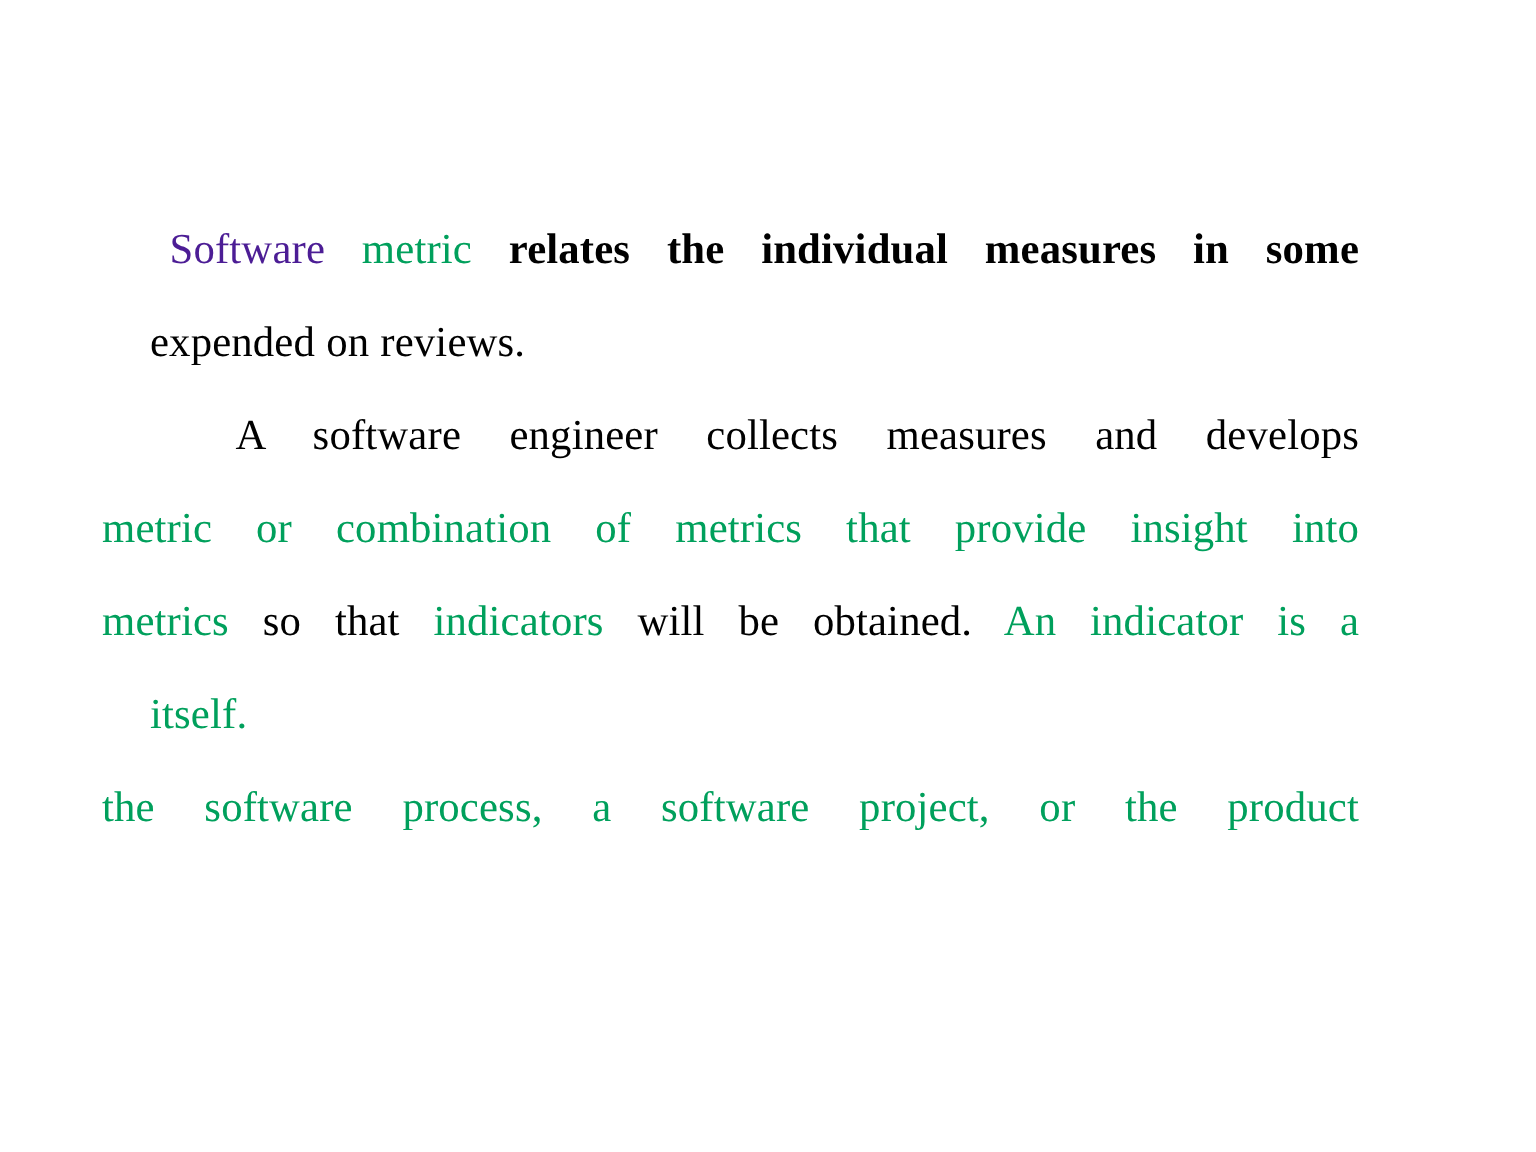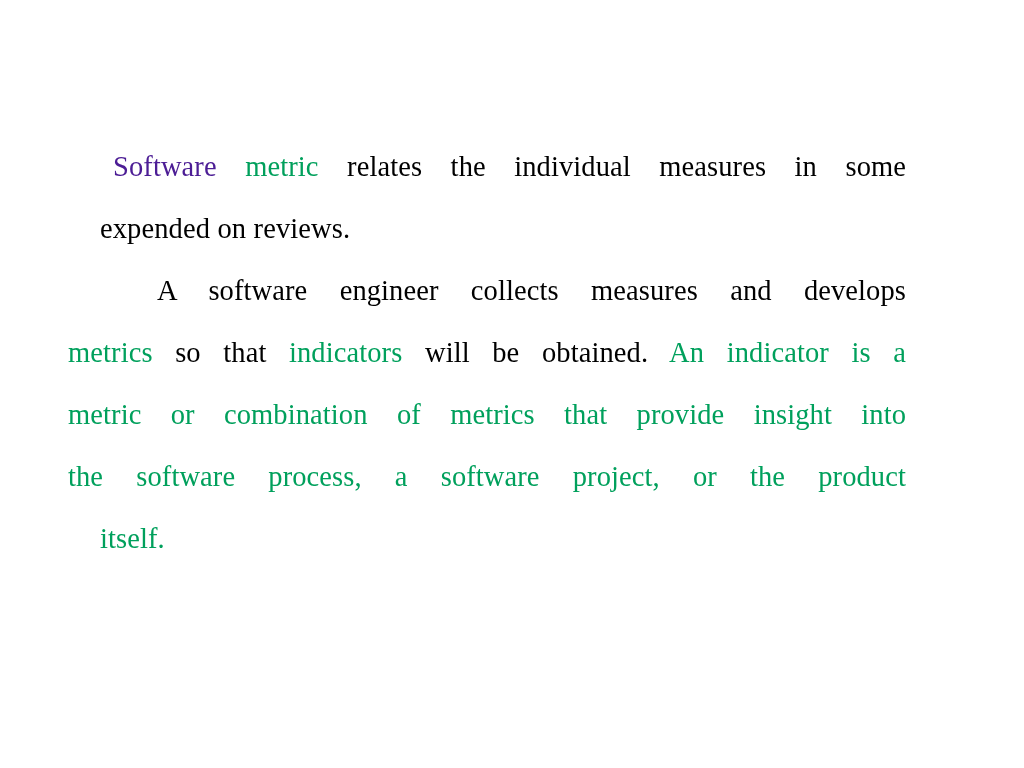--- a/index.html
+++ b/index.html
@@ -67,27 +67,27 @@
   }
 </style>
 </head>
 <body>
 
 <div id="slide">
 
   <div id="body-text">
 
     <div class="para">
-      <span class="line indent"><span style="color: #4c1d95;">Software </span><span class="accent" style="color: rgb(0, 160, 92); margin-top: 47px;">metric</span><span style="color: rgb(0, 0, 0);"> relates the individual measures in some</span></span>
+      <span class="line indent"><span style="color: #4c1d95;">Software </span><span class="accent" style="color: rgb(0, 160, 92); margin-top: 47px;">metric</span><span style="color: rgb(0, 0, 0); font-weight: bold;"> relates the individual measures in some</span></span>
       <span class="line last" style="text-align-last: left;"><span style="color: rgb(0, 0, 0);">expended on reviews.</span></span>
     </div>
 
     <div class="para">
       <span class="line indent"><span style="color: rgb(0, 0, 0); margin-left: 44px;">A software engineer collects measures and develops</span></span>
+      <span class="line"><span class="accent" style="color: rgb(0, 160, 92);">metric or combination of metrics that provide insight into</span></span>
       <span class="line"><span class="accent" style="color: rgb(0, 160, 92);">metrics</span><span style="color: rgb(0, 0, 0);"> so that </span><span class="accent" style="color: rgb(0, 160, 92);">indicators</span><span style="color: rgb(0, 0, 0);"> will be obtained. </span><span class="accent" style="color: rgb(0, 160, 92);">An indicator is a</span></span>
-      <span class="line"><span class="accent" style="color: rgb(0, 160, 92);">metric or combination of metrics that provide insight into</span></span>
+      <span class="line last" style="text-align-last: left;"><span class="accent" style="color: rgb(0, 160, 92);">itself.</span></span>
       <span class="line"><span class="accent" style="color: rgb(0, 160, 92);">the software process, a software project, or the product</span></span>
-      <span class="line last" style="text-align-last: left;"><span class="accent" style="color: rgb(0, 160, 92);">itself.</span></span>
     </div>
 
   </div>
 
 </div>
 
 </body></html>

